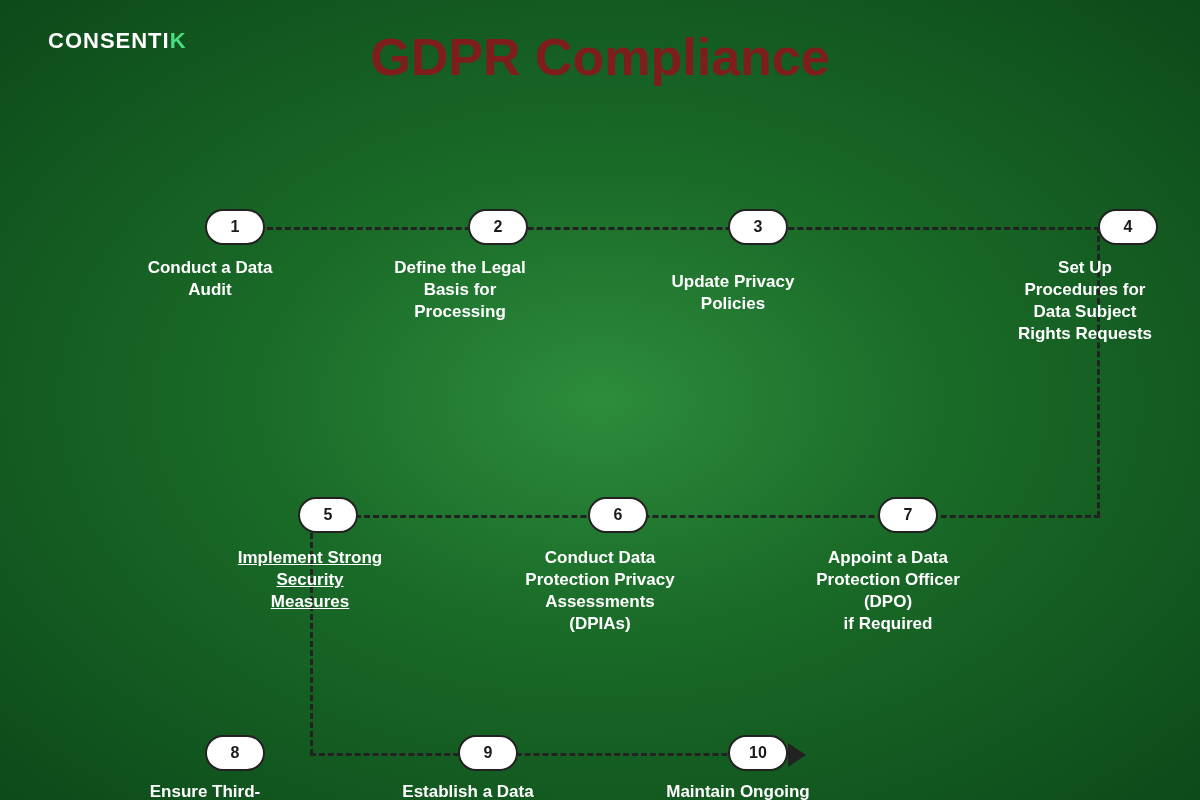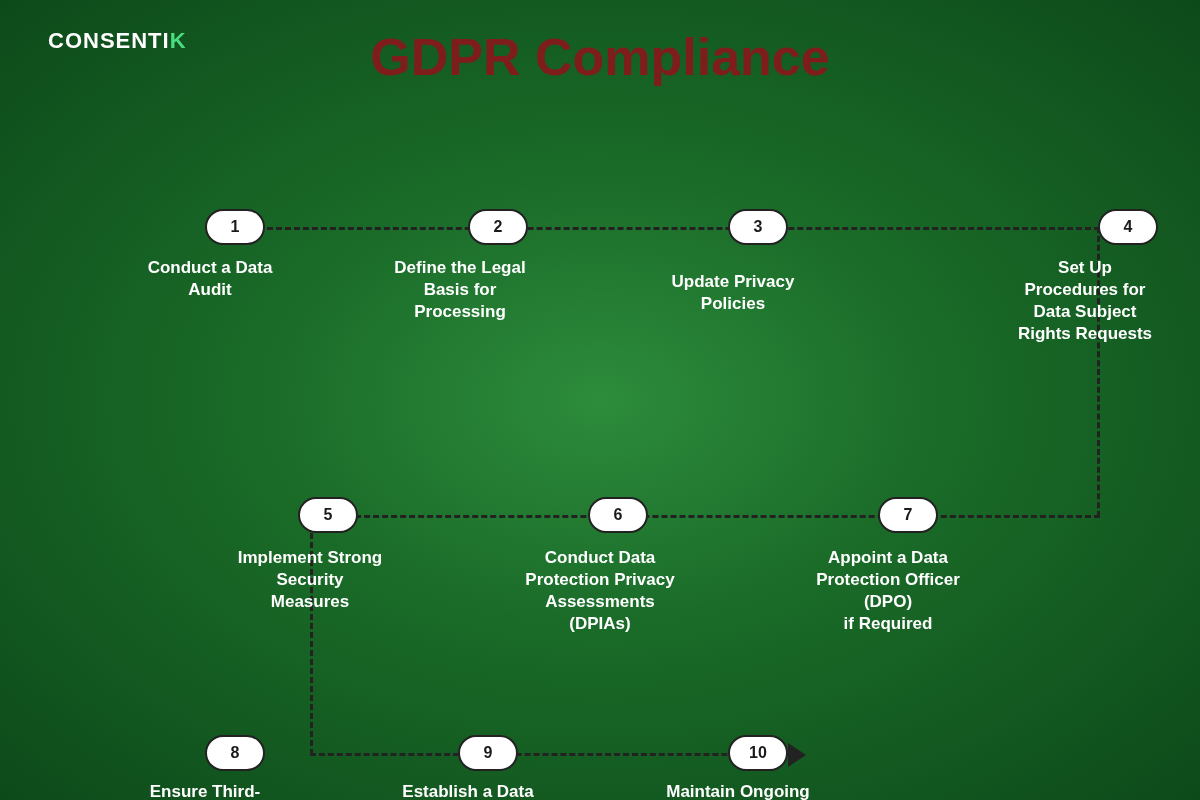--- a/index.html
+++ b/index.html
@@ -149,21 +149,21 @@
     .s3-bubble { top: 24px; left: 688px; }
     .s3-label { top: 72px; left: 608px; width: 170px; margin-top: 14px; }
 
     
     .s4-bubble { top: 24px; left: 1058px; }
     .s4-label { top: 72px; left: 930px; width: 230px; }
 
     
     
     .s5-bubble { top: 312px; left: 258px; }
-    .s5-label { top: 362px; left: 170px; width: 200px; }
+    .s5-label { top: 362px; left: 170px; width: 200px; text-decoration: underline; }
 
     
     .s6-bubble { top: 312px; left: 548px; }
     .s6-label { top: 362px; left: 460px; width: 200px; }
 
     
     .s7-bubble { top: 312px; left: 838px; }
     .s7-label { top: 362px; left: 748px; width: 200px; }
 
     

